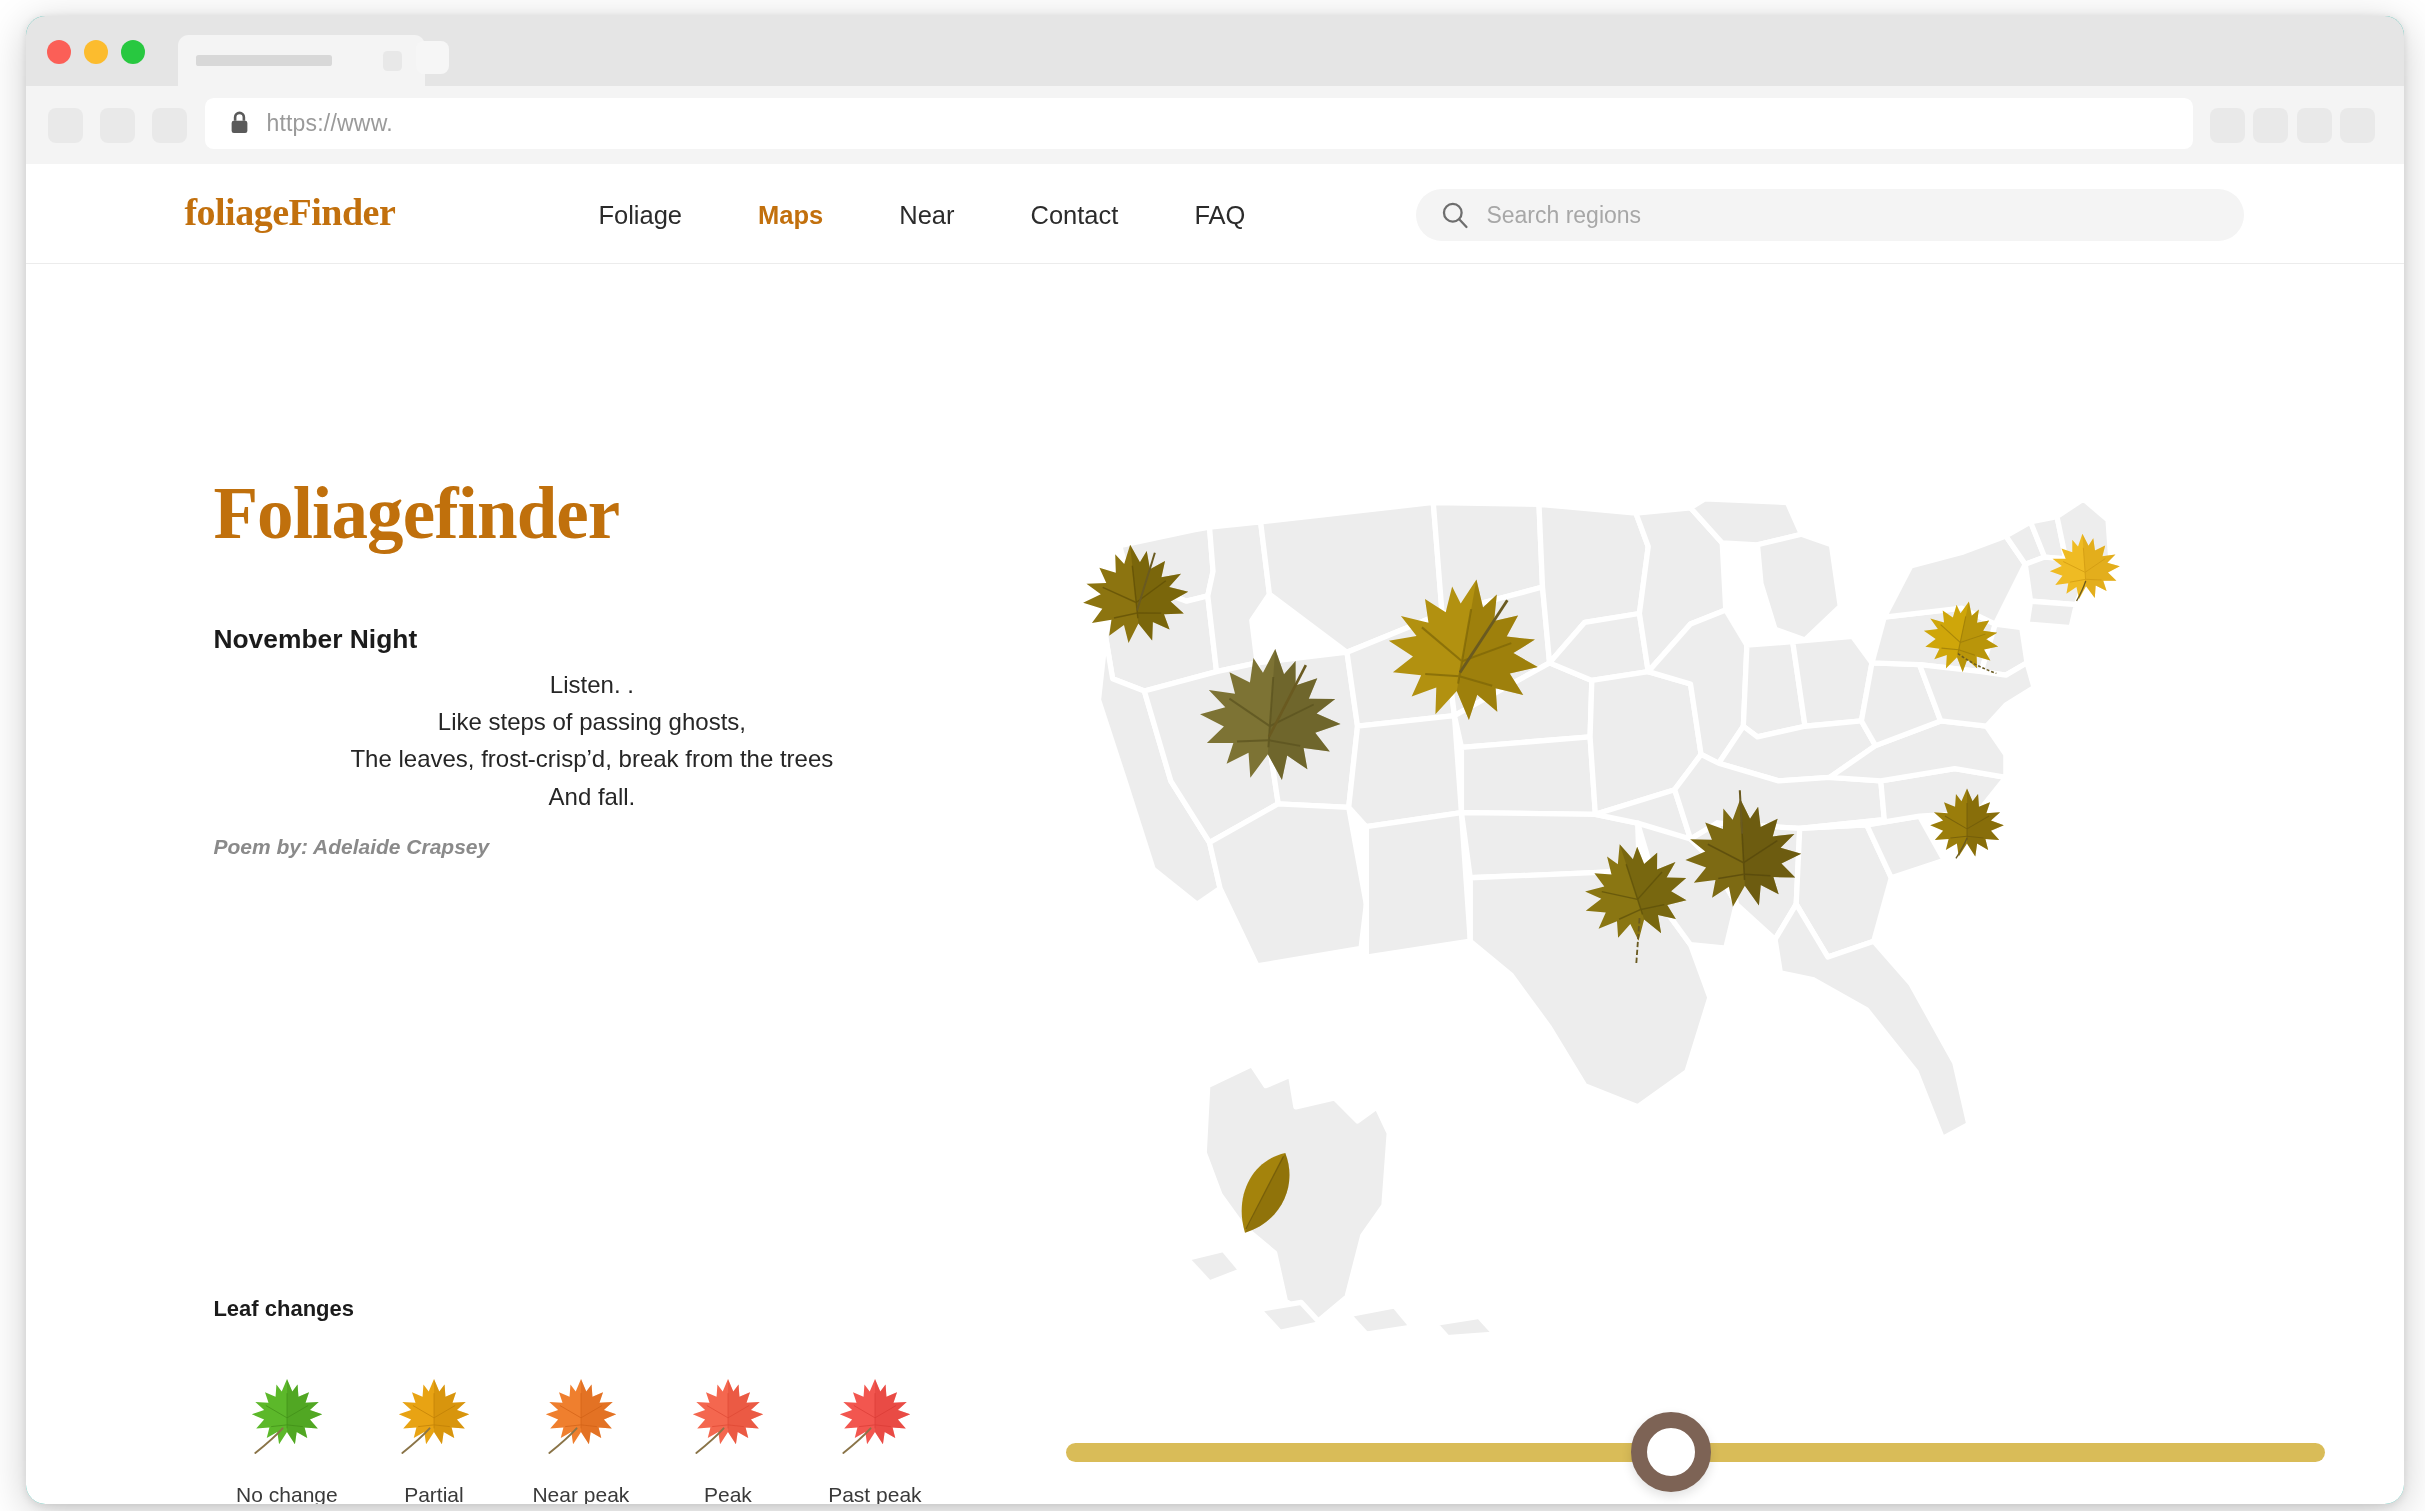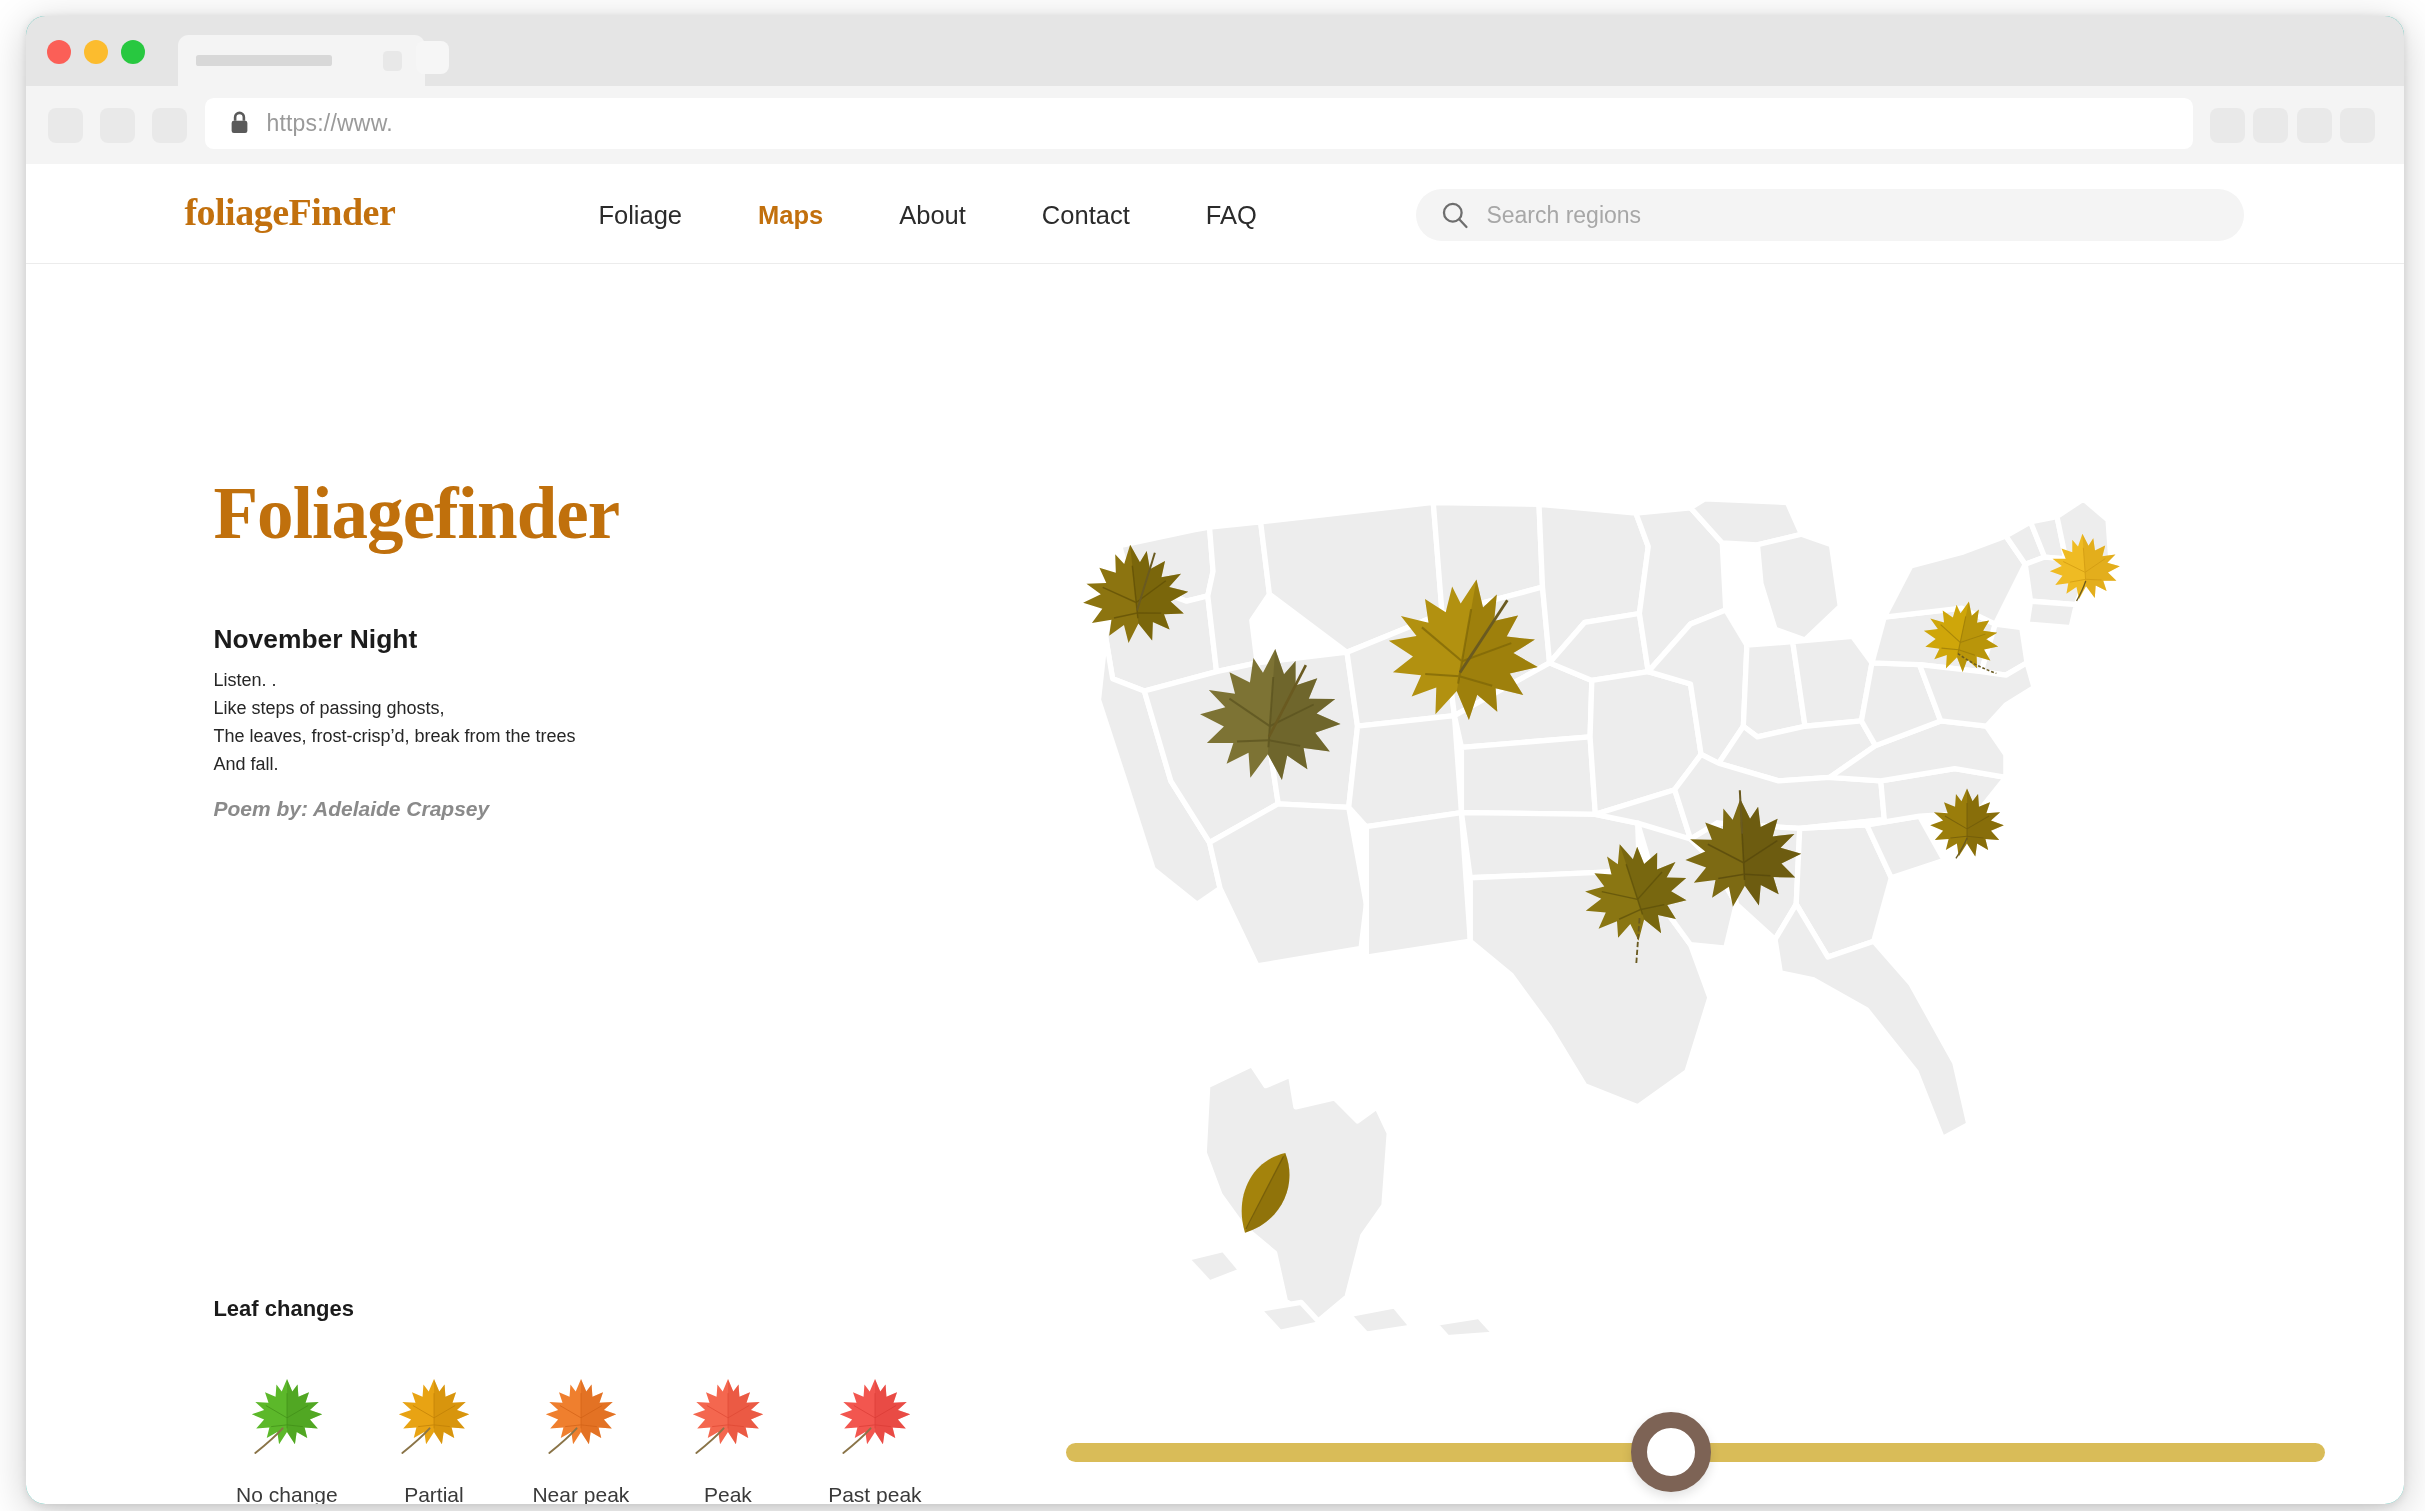--- a/index.html
+++ b/index.html
@@ -148,21 +148,21 @@
   #tagline {
     margin-top: 66px;
     font-size: 26.4px; color: #262626;
   }
   #poem { margin-top: 74px; }
   #poem-title {
     font-size: 26.4px; font-weight: bold; color: #1b1b1b;
     margin-bottom: 10.6px;
   }
   .poem-line {
-    font-size: 18px; color: #262626; line-height: 1.56;
+    font-size: 24px; color: #262626; line-height: 1.56; text-align: center;
   }
   #poem-credit {
     margin-top: 19.4px;
     font-size: 21px; font-style: italic; color: #8a8a8a; font-weight: bold;
   }
 
   
   #legend { position: absolute; left: 187px; top: 1132px; }
   #legend-title {
     font-size: 22px; font-weight: bold; color: #1b1b1b;
@@ -250,21 +250,21 @@
   </div>
 
   <div id="page">
 
     <div id="site-header">
       <div id="logo">foliageFinder</div>
 
       <div id="nav">
         <span class="nav-item">Foliage</span>
         <span class="nav-item active">Maps</span>
-        <span class="nav-item">About</span>
+        <span class="nav-item">Near</span>
         <span class="nav-item">Contact</span>
         <span class="nav-item">FAQ</span>
       </div>
 
       <div id="searchbox">
         <span id="search-icon-wrap">
           <svg width="30" height="30" viewBox="0 0 34 34">
             <circle cx="14.5" cy="14.5" r="10" stroke="#6e6e6e" stroke-width="2.6" fill="none"></circle>
             <line x1="21.8" y1="21.8" x2="30" y2="30.5" stroke="#6e6e6e" stroke-width="2.6" stroke-linecap="round"></line>
           </svg>

